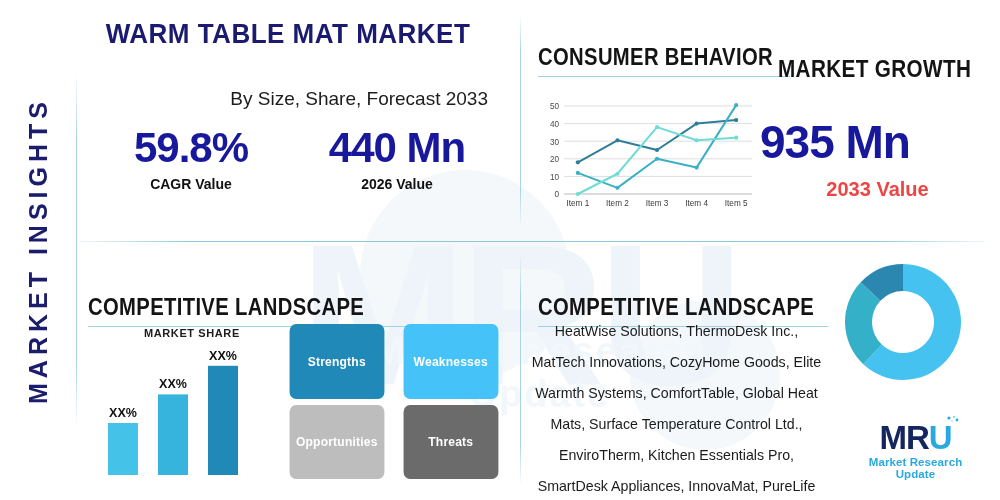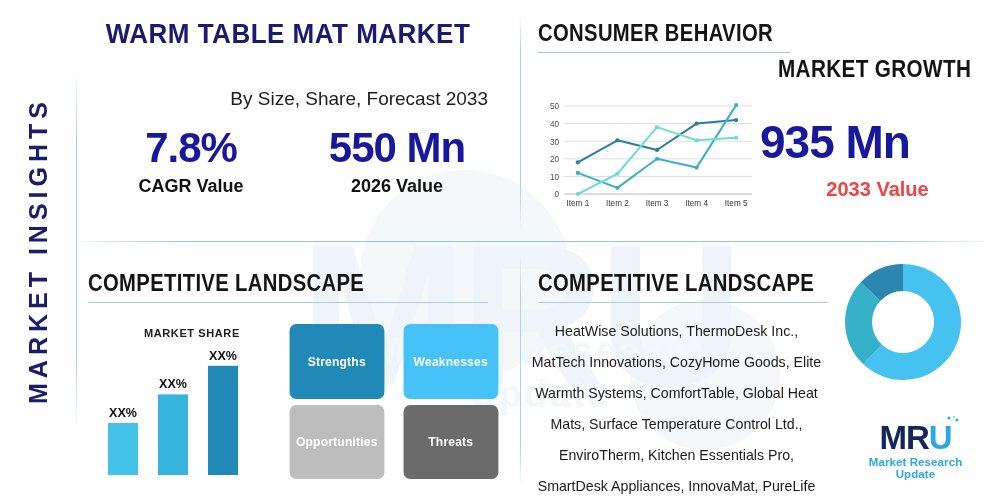--- a/index.html
+++ b/index.html
@@ -80,20 +80,21 @@
     position: absolute;
     height: 1px;
     background: linear-gradient(to right, rgba(140,200,215,0.15), #8fc9d8 12%, #8fc9d8 88%, rgba(140,200,215,0.15));
     z-index: 2;
   }
 
   
   .sec-head {
     position: absolute;
     z-index: 3;
+    margin-top: 24px;
   }
   .sec-head .txt {
     font-size: 23px;
     font-weight: 700;
     letter-spacing: 0.4px;
     color: #141414;
     white-space: nowrap;
     font-stretch: condensed;
     transform: scaleX(0.88);
     transform-origin: left center;
@@ -136,21 +137,21 @@
   }
   .kpi { flex: 1; text-align: center; }
   .kpi .val {
     font-size: 42px;
     font-weight: 700;
     color: #17189c;
     line-height: 52px;
     letter-spacing: -1px;
   }
   .kpi .lbl {
-    font-size: 18px;
+    font-size: 14px;
     font-weight: 700;
     color: #111;
     margin-top: 2px;
   }
 
   
   .growth-head {
     position: absolute;
     left: 778px; top: 56px;
     font-size: 23px;
@@ -300,25 +301,25 @@
   <div class="v-rule" style="left:76px; top:72px; height:356px;"></div>
   <div class="v-rule" style="left:520px; top:14px; height:214px;"></div>
   <div class="v-rule" style="left:520px; top:254px; height:232px;"></div>
   <div class="h-rule" style="left:80px; top:241px; width:905px;"></div>
 
   <div class="main-title">WARM TABLE MAT MARKET</div>
   <div class="subtitle">By Size, Share, Forecast 2033</div>
 
   <div class="kpi-row">
     <div class="kpi">
-      <div class="val">7.8%</div>
+      <div class="val">59.8%</div>
       <div class="lbl">CAGR Value</div>
     </div>
     <div class="kpi">
-      <div class="val">550 Mn</div>
+      <div class="val">440 Mn</div>
       <div class="lbl">2026 Value</div>
     </div>
   </div>
 
   <div class="sec-head" style="left:538px; top:20px; width:252px;">
     <div class="txt">CONSUMER BEHAVIOR</div>
     <div class="ul"></div>
   </div>
 
   <div class="growth-head">MARKET GROWTH</div>

